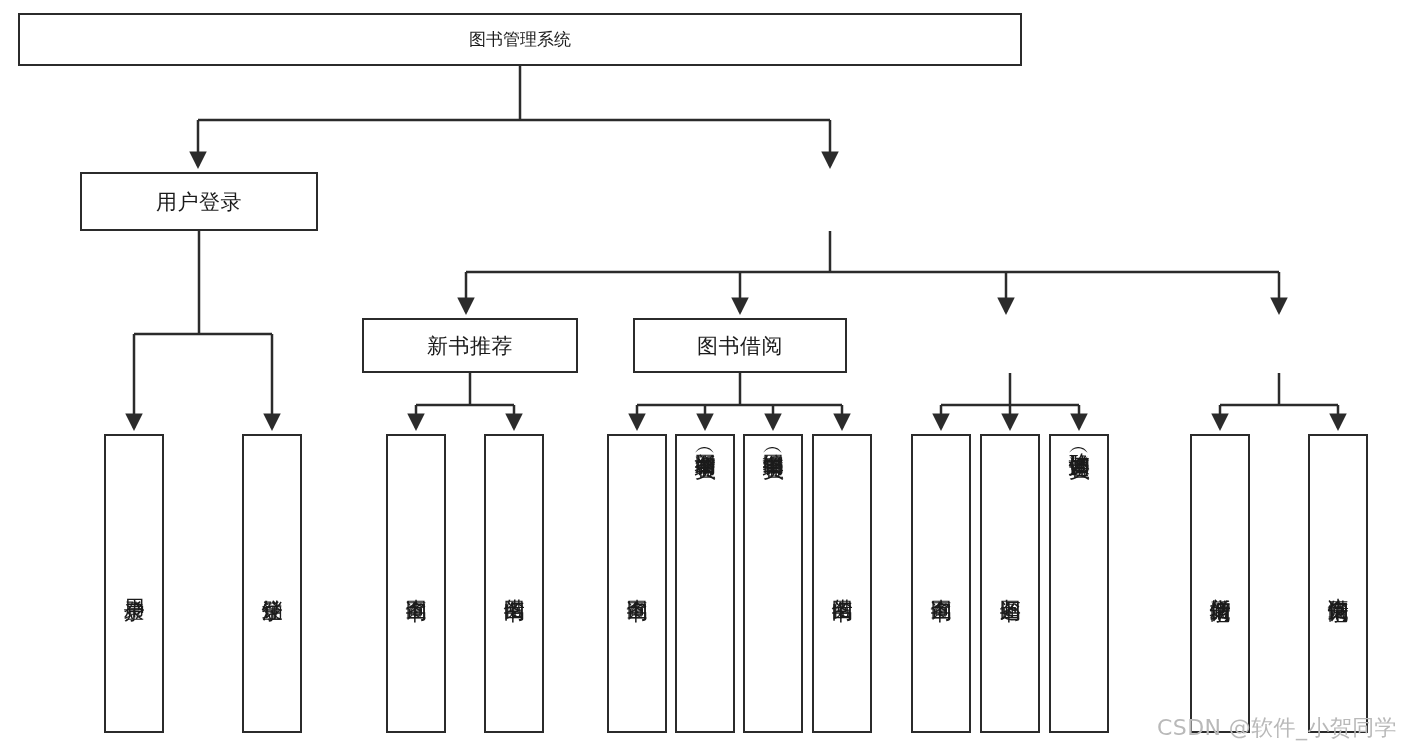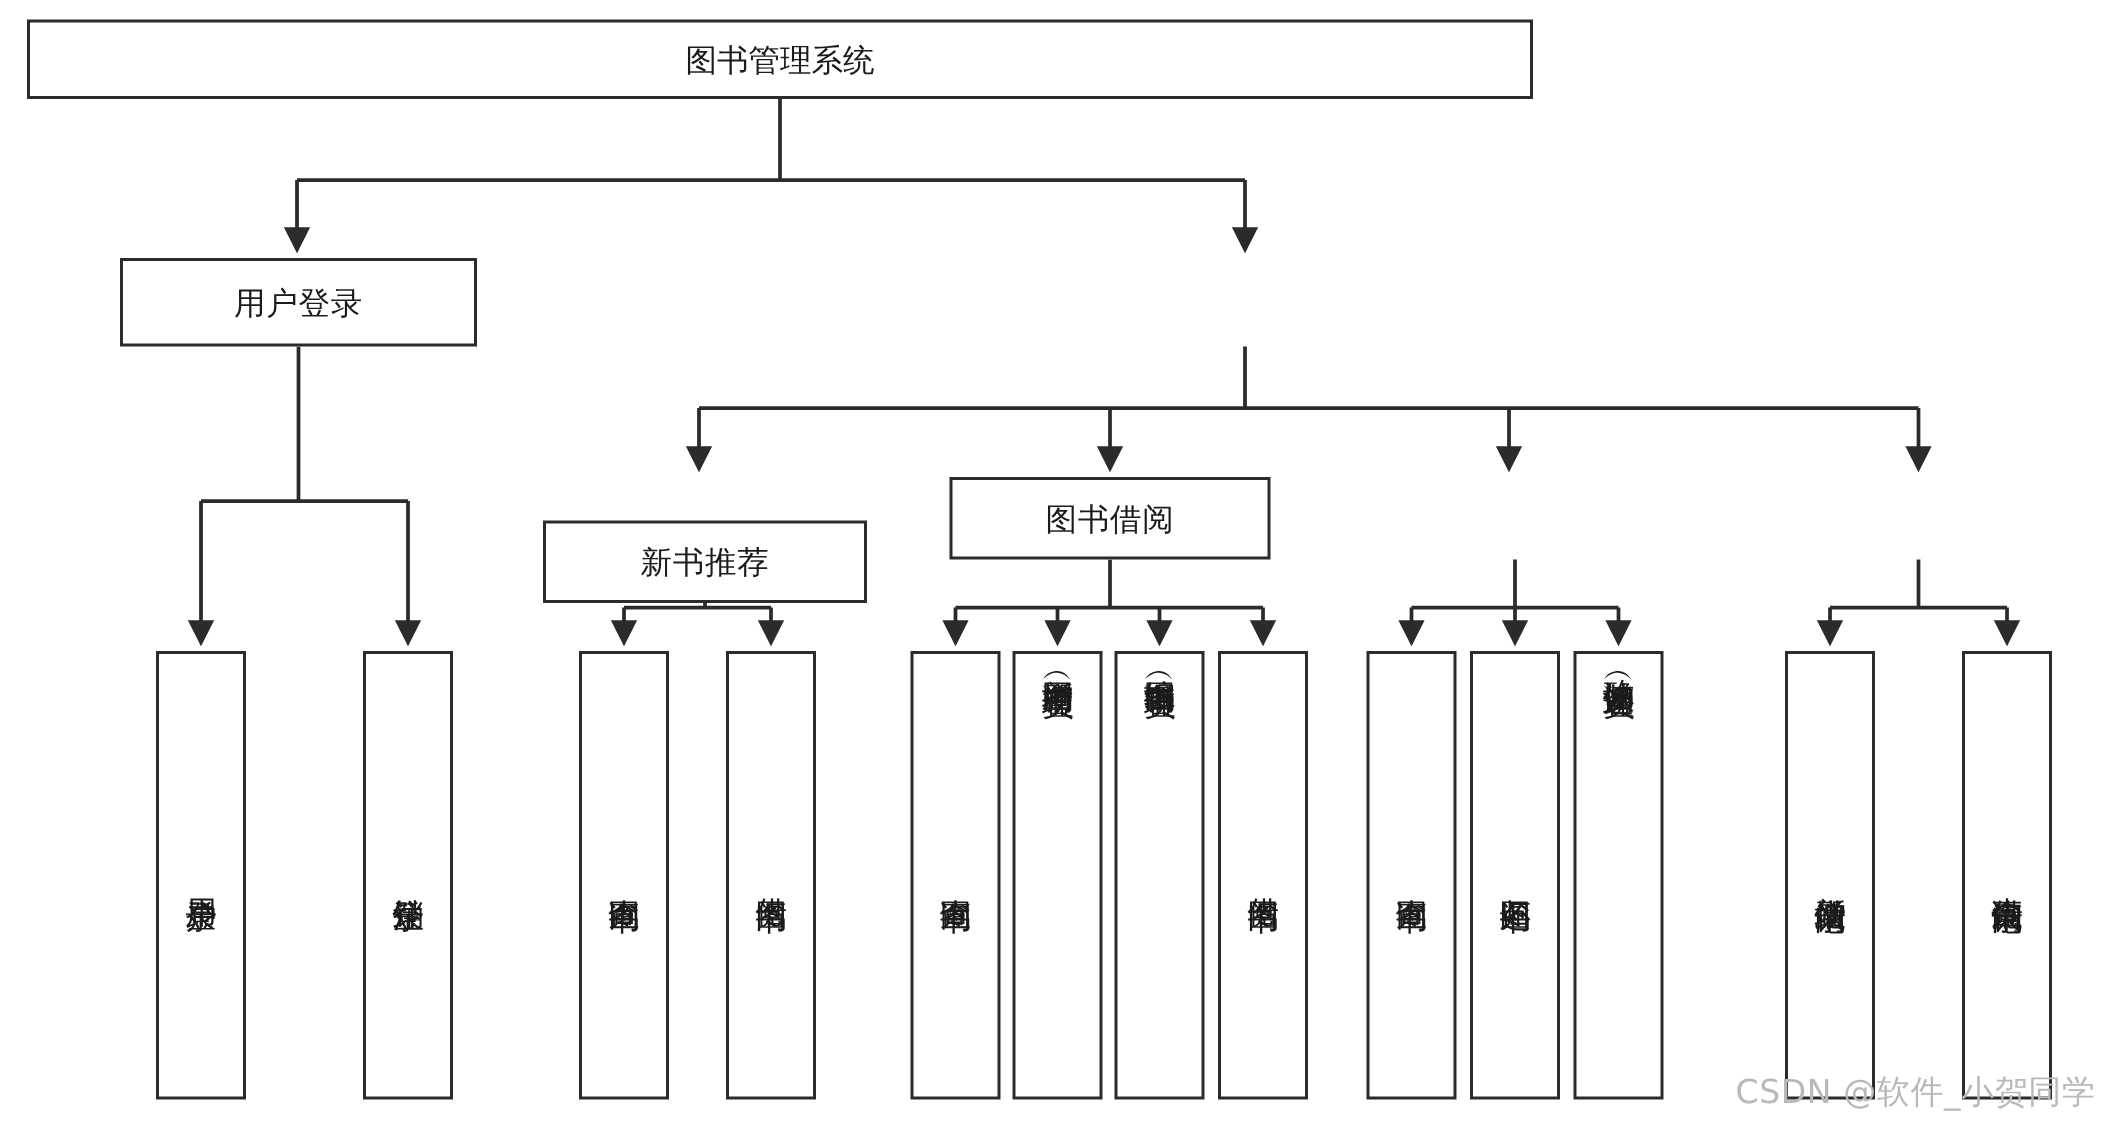--- a/index.html
+++ b/index.html
@@ -33,21 +33,21 @@
     align-items: center;
     justify-content: center;
     color: #1b1b1b;
   }
   .node-h {
     font-size: 21px;
     letter-spacing: 0.5px;
     white-space: nowrap;
   }
   .node-root {
-    font-size: 21px;
+    font-size: 17px;
   }
   .vlabel {
     writing-mode: vertical-rl;
     text-orientation: upright;
     display: block;
     letter-spacing: 1px;
     line-height: 1.06;
   }
   #watermark {
     position: absolute;
@@ -111,21 +111,21 @@
       <path d="M 1220 405 L 1338 405"></path>
       <path d="M 1220 405 L 1220 428" marker-end="url(#arrow)"></path>
       <path d="M 1338 405 L 1338 428" marker-end="url(#arrow)"></path>
     </g>
   </svg>
 
   <div class="node node-root" style="left:18px;top:13px;width:1004px;height:53px;">图书管理系统</div>
 
   <div class="node node-h" style="left:80px;top:172px;width:238px;height:59px;">用户登录</div>
 
-  <div class="node node-h" style="left:362px;top:318px;width:216px;height:55px;margin-top:29px;">新书推荐</div>
+  <div class="node node-h" style="left:362px;top:318px;width:216px;height:55px;">新书推荐</div>
   <div class="node node-h" style="left:633px;top:318px;width:214px;height:55px;">图书借阅</div>
 
   <div class="node" style="left:104px;top:434px;width:60px;height:299px;">
     <span class="vlabel" style="font-size:21px;">用户登录</span>
   </div>
   <div class="node" style="left:242px;top:434px;width:60px;height:299px;">
     <span class="vlabel" style="font-size:21px;">注销登录</span>
   </div>
   <div class="node" style="left:386px;top:434px;width:60px;height:299px;">
     <span class="vlabel" style="font-size:21px;">查询图书</span>

